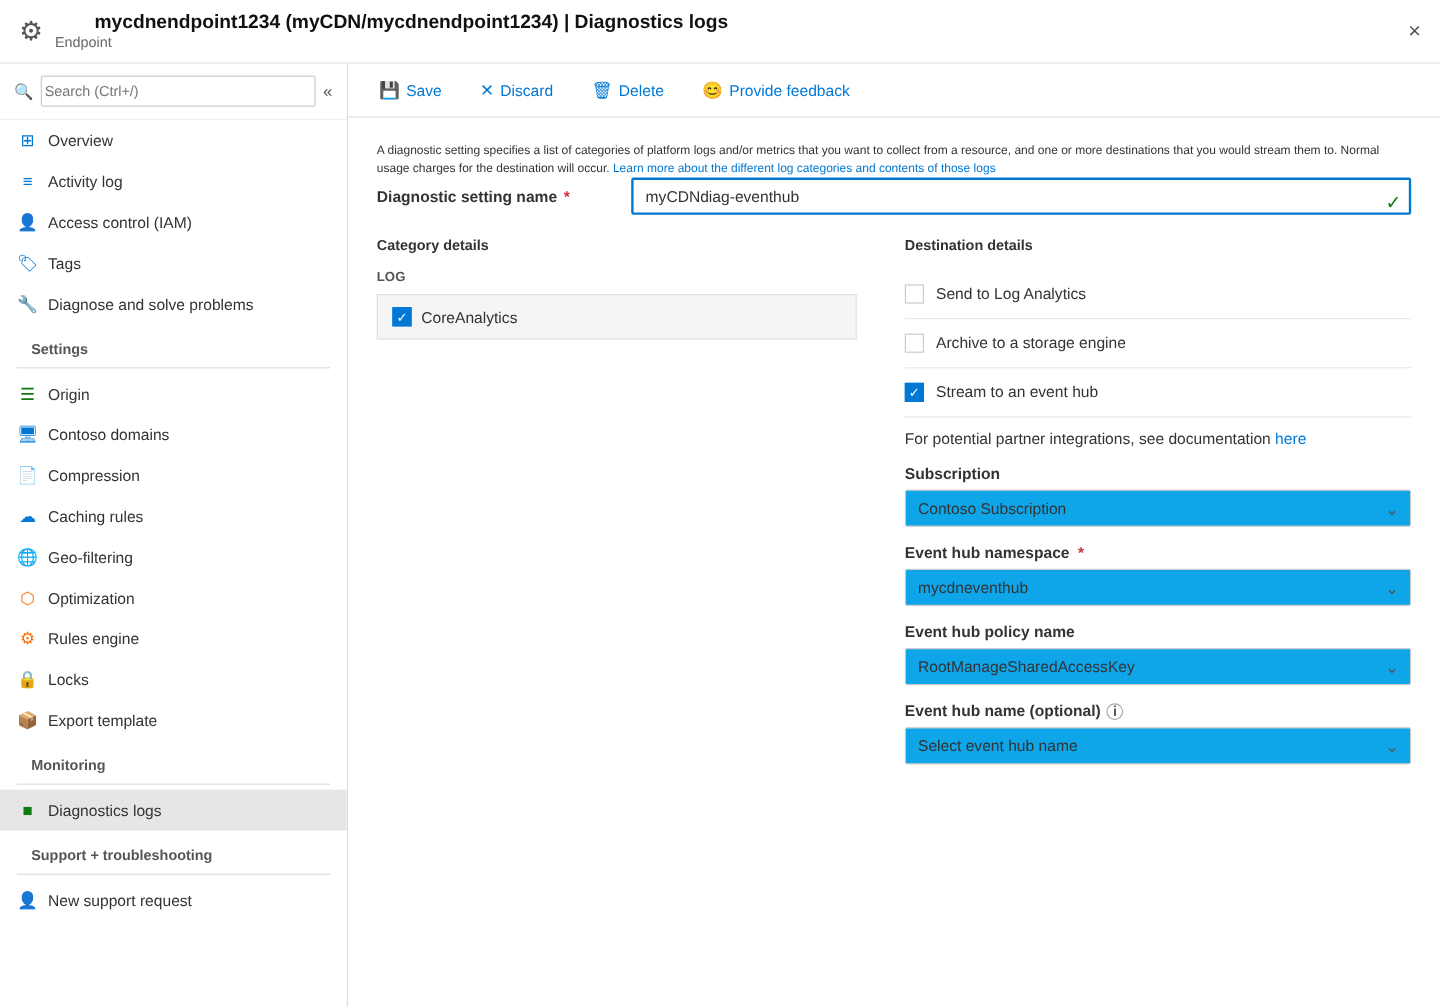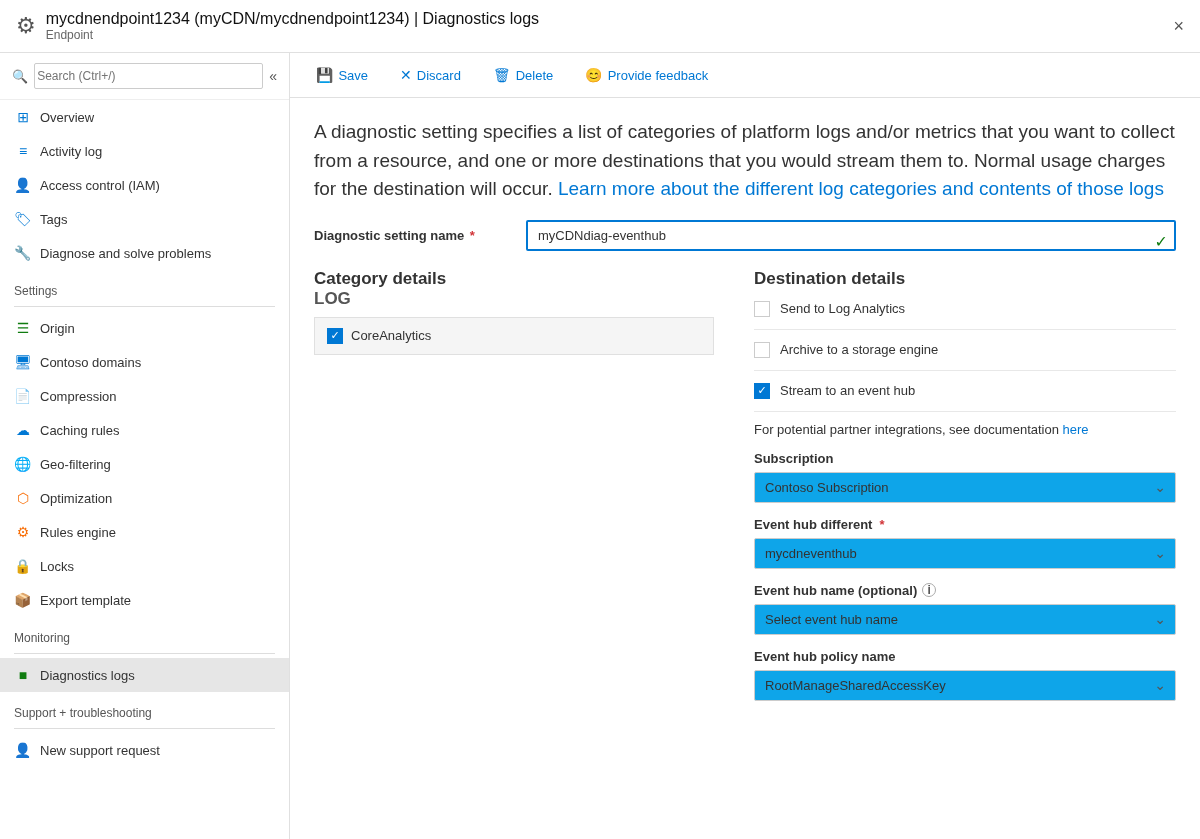--- a/index.html
+++ b/index.html
@@ -3,63 +3,63 @@
   <meta charset="utf-8">
   <style>
     * { box-sizing: border-box; margin: 0; padding: 0; }
     body { font-family: 'Segoe UI', Arial, sans-serif; font-size: 13px; color: #333; background: #fff; width: 1200px; height: 839px; overflow: hidden; }
 
     
     .app-container { display: flex; flex-direction: column; height: 100%; }
     .title-bar { display: flex; align-items: center; padding: 10px 16px; border-bottom: 1px solid #e0e0e0; background: #fff; }
     .title-bar .gear-icon { font-size: 22px; color: #555; margin-right: 10px; }
     .title-text { flex: 1; }
-    .title-text h1 { font-size: 16px; font-weight: 400; color: #111; }
+    .title-text h1 { font-size: 16px; font-weight: 700; color: #111; margin-left: 33px; }
     .title-text .subtitle { font-size: 12px; color: #666; }
     .close-btn { font-size: 18px; cursor: pointer; color: #555; background: none; border: none; }
 
     .main-content { display: flex; flex: 1; overflow: hidden; }
 
     
     .sidebar { width: 290px; border-right: 1px solid #e0e0e0; overflow-y: auto; flex-shrink: 0; padding-bottom: 20px; }
     .search-box { padding: 10px 12px; border-bottom: 1px solid #eee; display: flex; align-items: center; gap: 6px; }
     .search-box input { flex: 1; border: 1px solid #ccc; border-radius: 2px; padding: 5px 2px; font-size: 12px; color: #555; }
     .search-box .collapse-icon { color: #555; cursor: pointer; font-size: 14px; }
 
     .nav-item { display: flex; align-items: center; padding: 8px 14px; cursor: pointer; gap: 8px; font-size: 13px; color: #333; }
     .nav-item.active { background: #e6e6e6; }
     .nav-icon { width: 18px; height: 18px; display: flex; align-items: center; justify-content: center; font-size: 14px; flex-shrink: 0; }
 
-    .section-header { font-size: 12px; font-weight: 400; color: #555; padding: 14px 14px 4px; text-transform: none; }
+    .section-header { font-size: 12px; font-weight: 700; color: #555; padding: 14px 26px 4px; text-transform: none; }
     .divider { border: none; border-top: 1px solid #ddd; margin: 4px 14px; }
 
     
     .right-panel { flex: 1; overflow-y: auto; display: flex; flex-direction: column; }
 
     
     .toolbar { display: flex; align-items: center; padding: 10px 20px; border-bottom: 1px solid #e0e0e0; gap: 20px; }
     .toolbar-btn { display: flex; align-items: center; gap: 5px; cursor: pointer; background: none; border: none; font-size: 13px; color: #0078d4; padding: 4px 6px; }
     .toolbar-btn .btn-icon { font-size: 14px; }
 
     
     .content-area { padding: 20px 24px; flex: 1; }
-    .description { font-size: 19px; color: #333; line-height: 1.5; margin-bottom: 16px; }
+    .description { font-size: 10px; color: #333; line-height: 1.5; }
     .description a { color: #0078d4; text-decoration: none; }
 
     .form-row { display: flex; align-items: center; margin-bottom: 18px; gap: 12px; }
     .form-label { font-size: 13px; font-weight: 700; min-width: 200px; }
     .required { color: #d13438; margin-left: 2px; }
 
     .two-col { display: flex; gap: 40px; margin-top: 10px; }
     .category-section { flex: 0 0 400px; }
     .destination-section { flex: 1; }
 
-    .section-title { font-size: 17px; font-weight: 600; color: #333; }
-
-    .log-label { font-size: 17px; font-weight: 600; color: #555; text-transform: uppercase; margin-bottom: 8px; }
+    .section-title { font-size: 12px; font-weight: 600; color: #333; margin-bottom: 14px; }
+
+    .log-label { font-size: 11px; font-weight: 600; color: #555; text-transform: uppercase; margin-bottom: 8px; }
 
     .log-item { display: flex; align-items: center; gap: 8px; padding: 10px 12px; background: #f5f5f5; border: 1px solid #e0e0e0; }
     .checkbox { width: 16px; height: 16px; border: 1px solid #ccc; display: flex; align-items: center; justify-content: center; flex-shrink: 0; cursor: pointer; }
     .checkbox.checked { background: #0078d4; border-color: #0078d4; color: white; font-size: 11px; }
 
     .dest-item { display: flex; align-items: flex-start; gap: 10px; padding: 12px 0; border-bottom: 1px solid #e8e8e8; }
     .dest-item:first-child { padding-top: 0; }
 
     .partner-info { font-size: 13px; color: #333; padding: 10px 0 14px; }
     .partner-info a { color: #0078d4; text-decoration: none; }
@@ -252,49 +252,49 @@
               <div class="dropdown-label">Subscription</div>
               <div class="dropdown-wrapper">
                 <select class="dropdown-select">
                   
                 <option value="Contoso Subscription" selected="">Contoso Subscription</option></select>
               </div>
             </div>
 
             <div class="dropdown-group">
               <div class="dropdown-label">
-                <span>Event hub different</span>
+                <span>Event hub namespace</span>
                 <span class="required"> *</span>
               </div>
               <div class="dropdown-wrapper">
                 <select class="dropdown-select">
                   
                 <option value="mycdneventhub" selected="">mycdneventhub</option></select>
-              </div>
-            </div>
-
-            <div class="dropdown-group">
-              <div class="dropdown-label">
-                <span>Event hub name (optional)</span>
-                <span style="font-size:12px; color:#555; border:1px solid #aaa; border-radius:50%; width:14px; height:14px; display:inline-flex; align-items:center; justify-content:center; font-weight:bold;">i</span>
-              </div>
-              <div class="dropdown-wrapper">
-                <select class="dropdown-select">
-                  
-                <option value="" selected="">Select event hub name</option></select>
               </div>
             </div>
 
             <div class="dropdown-group">
               <div class="dropdown-label">Event hub policy name</div>
               <div class="dropdown-wrapper">
                 <select class="dropdown-select">
                   
                 <option value="RootManageSharedAccessKey" selected="">RootManageSharedAccessKey</option></select>
               </div>
             </div>
+
+            <div class="dropdown-group">
+              <div class="dropdown-label">
+                <span>Event hub name (optional)</span>
+                <span style="font-size:12px; color:#555; border:1px solid #aaa; border-radius:50%; width:14px; height:14px; display:inline-flex; align-items:center; justify-content:center; font-weight:bold;">i</span>
+              </div>
+              <div class="dropdown-wrapper">
+                <select class="dropdown-select">
+                  
+                <option value="" selected="">Select event hub name</option></select>
+              </div>
+            </div>
           </div>
 
         </div>
       </div>
     </div>
   </div>
 </div>
 
 </body></html>

